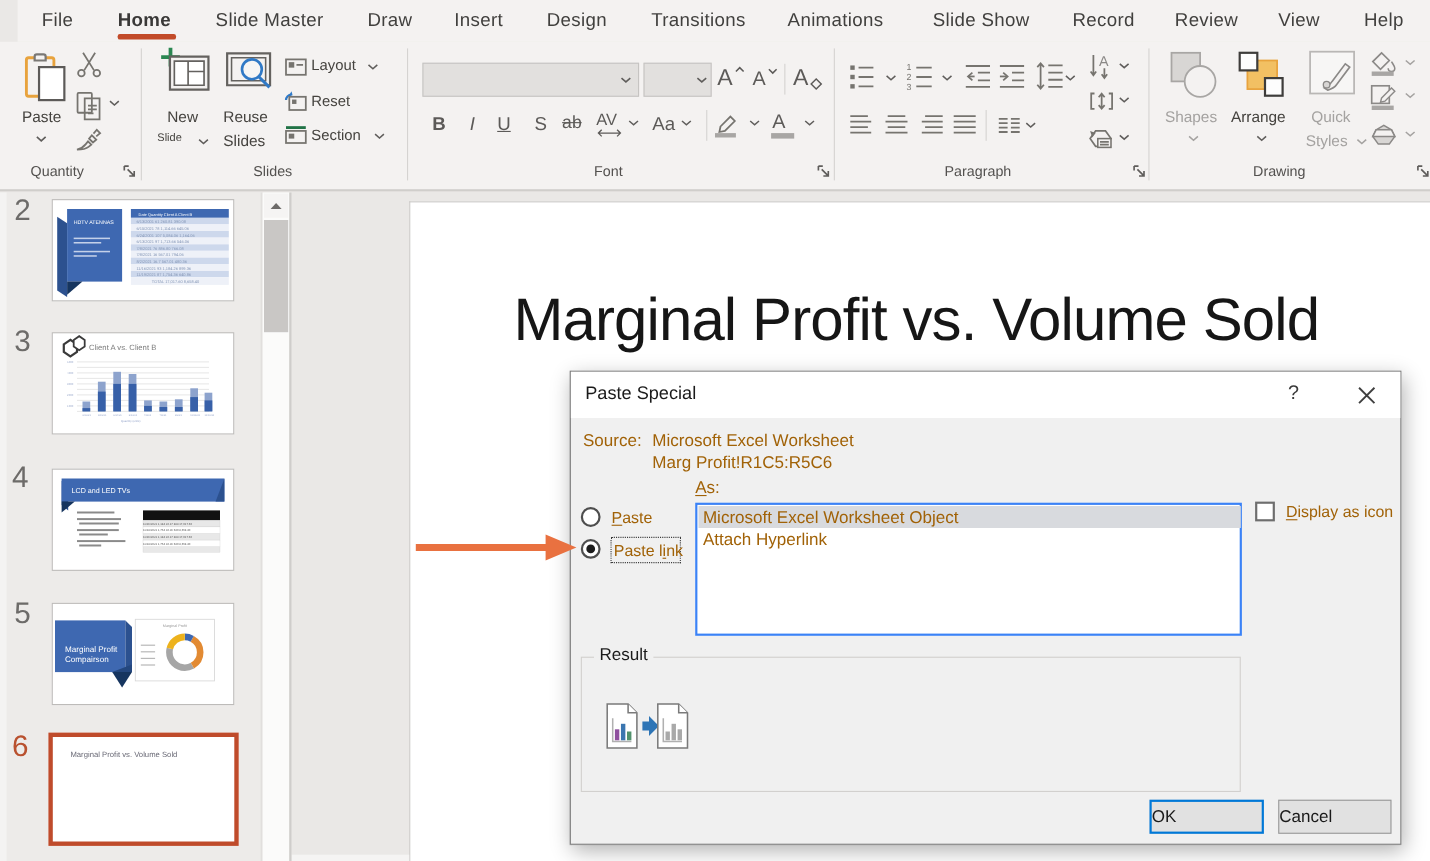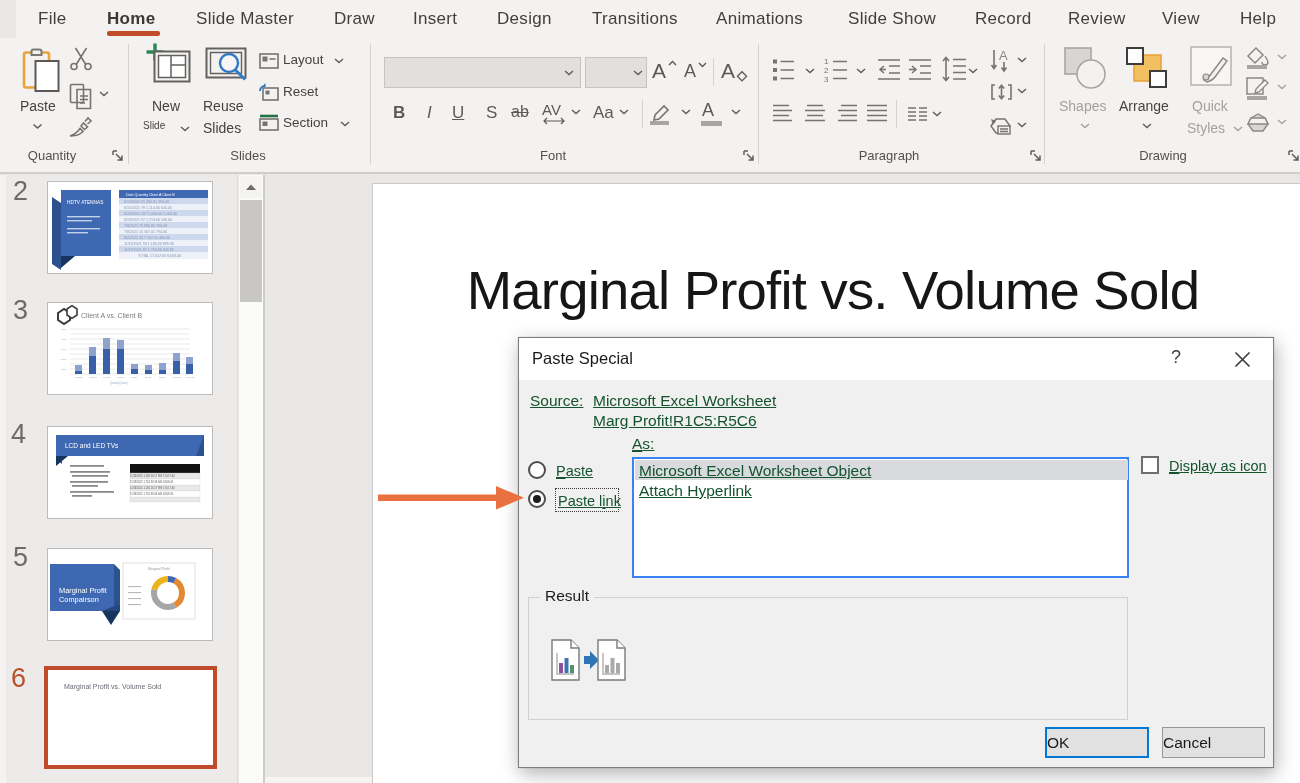--- a/index.html
+++ b/index.html
@@ -34,21 +34,21 @@
 #canvas { position:absolute; left:265px; top:175px; width:1035px; height:608px; background:#eae8e6; }
 #slide { position:absolute; left:372px; top:183px; width:928px; height:600px; background:#fff; border-left:1px solid #cbc9c7; border-top:1px solid #cbc9c7; }
 #hstrip { position:absolute; left:265px; top:777px; width:107px; height:6px; background:#f5f4f3; }
 #stitle { position:absolute; left:373px; top:259px; width:920px; text-align:center; font-size:54.5px; color:#161616; letter-spacing:-0.8px; white-space:nowrap; }
 
 
 #dlg { position:absolute; left:518px; top:337px; width:756px; height:431px; background:#f0f0f0; border:1px solid #7e7e7e; box-shadow:2px 6px 18px rgba(0,0,0,0.30), 0 0 1px rgba(0,0,0,0.25); }
 #dlgtitle { position:absolute; left:0; top:0; width:100%; height:42px; background:#fff; }
 #dlgtitle .t { position:absolute; left:13px; top:11px; font-size:16.5px; color:#1a1a1a; }
 #dlgtitle .q { position:absolute; left:652px; top:9px; font-size:18px; color:#3b3b3b; }
-.dtext { position:absolute; font-size:15.5px; color:#14532d; white-space:nowrap;text-decoration:underline; }
+.dtext { position:absolute; font-size:15.5px; color:#a16207; white-space:nowrap; }
 #aslist { position:absolute; left:113px; top:119px; width:497px; height:121px; background:#fff; border:2px solid #3b82f6; }
 #aslist .sel { position:absolute; left:1px; top:1px; width:493px; height:20px; background:#d8dade; }
 .radio { position:absolute; width:18px; height:18px; border-radius:50%; background:#fff; border:2px solid #4e4e4e; }
 .radio .dot { position:absolute; left:3px; top:3px; width:8px; height:8px; border-radius:50%; background:#1c1c1c; }
 #focusbox { position:absolute; left:36px; top:150px; width:64px; height:24px; border:1px dotted #3c3c3c; }
 #chk { position:absolute; left:622px; top:118px; width:18px; height:18px; background:#fff; border:2px solid #6e6e6e; }
 #resultbox { position:absolute; left:9px; top:259px; width:600px; height:123px; border:1px solid #d2d0ce; }
 #resultlbl { position:absolute; left:21px; top:249px; font-size:15.5px; color:#1a1a1a; background:#f0f0f0; padding:0 5px; }
 #resdesc { position:absolute; left:127px; top:281px; font-size:14.5px; line-height:19.4px; color:#1a1a1a; }
 .btn { position:absolute; top:389px; width:104px; height:31px; background:#e1e1e1; font-size:15.5px; color:#1a1a1a; text-align:left; line-height:28px; }

